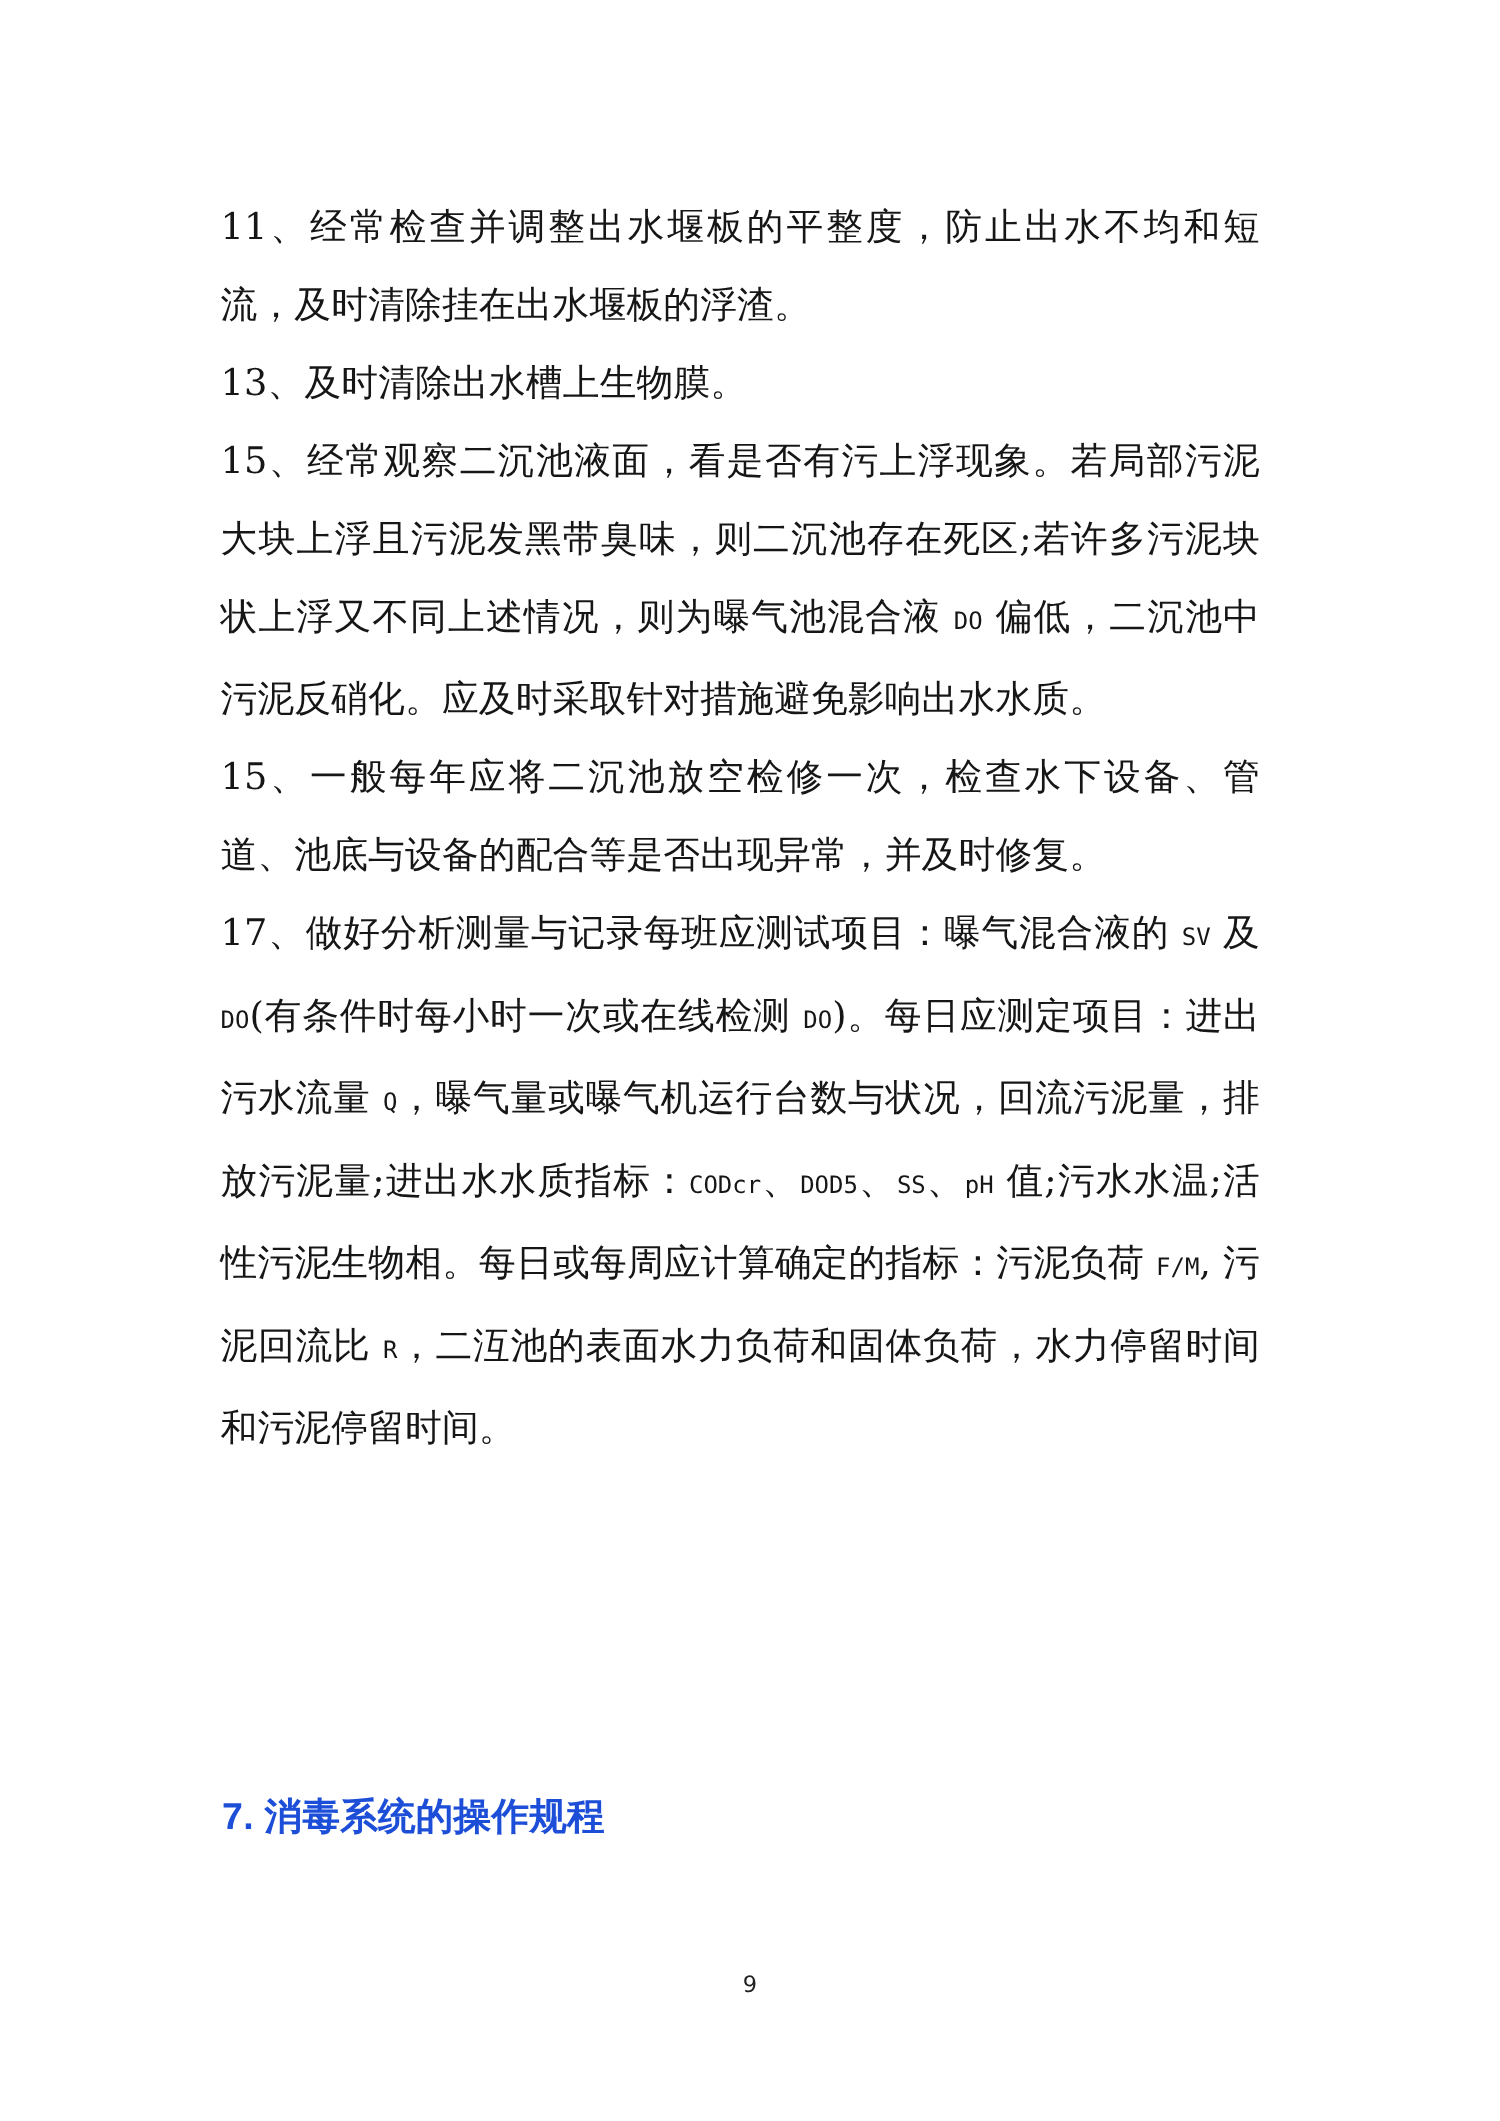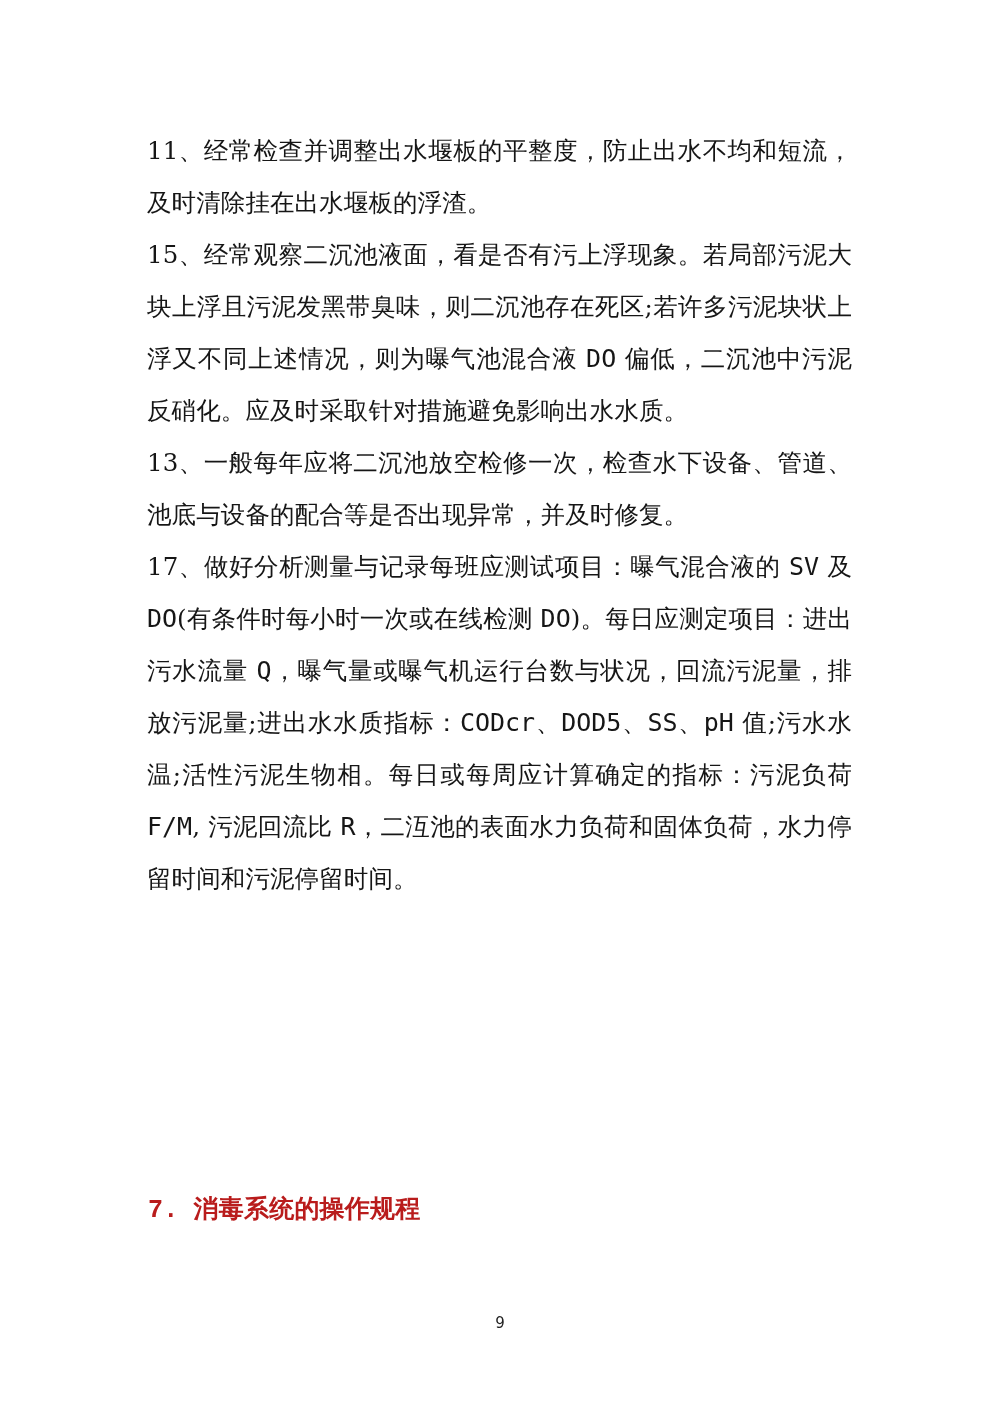--- a/index.html
+++ b/index.html
@@ -28,49 +28,49 @@
   }
 
   .content-body {
     position: absolute;
     left: 147px;
     top: 125px;
     width: 709px;
   }
 
   .para {
-    margin: 0 4px 0 0;
+    margin: 0 16px 0 0;
     font-size: 24.5px;
     line-height: 52px;
     text-align: justify;
     text-justify: inter-character;
     text-align-last: left;
     letter-spacing: 0.1px;
     word-break: break-all;
     color: #161616;
   }
 
   
   .lat {
     font-family: "DejaVu Sans Mono", "Liberation Mono", monospace;
-    font-size: 25px;
+    font-size: 16px;
     letter-spacing: 0px;
   }
 
   .section-heading {
     position: absolute;
     left: 148px;
     top: 1192px;
     width: 709px;
-    font-family: Liberation Mono, monospace;
+    font-family: Liberation Sans, sans-serif;
     font-weight: bold;
     font-size: 25px;
     line-height: 38px;
     letter-spacing: 0.2px;
-    color: #b91c1c;
+    color: #1d4ed8;
     white-space: nowrap;
   }
 
   .page-footer {
     position: absolute;
     left: 0;
     top: 1313px;
     width: 1000px;
     text-align: center;
   }
@@ -85,25 +85,26 @@
 </head>
 <body>
 
 <div class="page">
 
   <div class="content-body">
 
     <p class="para">11、经常检查并调整出水堰板的平整度，防止出水不均和短流，及时清除挂在出水堰板的浮渣。</p>
 
 
+    <p class="para">13、及时清除出水槽上生物膜。</p>
 
 
     <p class="para"><span>15、经常观察二沉池液面，看是否有污上浮现象。若局部污泥大块上浮且污泥发黑带臭味，则二沉池存在死区;若许多污泥块状上浮又不同上述情况，则为曝气池混合液 </span><span class="lat">DO</span><span> 偏低，二沉池中污泥反硝化。应及时采取针对措施避免影响出水水质。</span></p>
 
-    <p class="para">13、一般每年应将二沉池放空检修一次，检查水下设备、管道、池底与设备的配合等是否出现异常，并及时修复。</p>
+    <p class="para">15、一般每年应将二沉池放空检修一次，检查水下设备、管道、池底与设备的配合等是否出现异常，并及时修复。</p>
 
     <p class="para"><span>17、做好分析测量与记录每班应测试项目：曝气混合液的 </span><span class="lat">SV</span><span> 及 </span><span class="lat">DO</span><span>(有条件时每小时一次或在线检测 </span><span class="lat">DO</span><span>)。每日应测定项目：进出污水流量 </span><span class="lat">Q</span><span>，曝气量或曝气机运行台数与状况，回流污泥量，排放污泥量;进出水水质指标：</span><span class="lat">CODcr</span><span>、</span><span class="lat">DOD5</span><span>、</span><span class="lat">SS</span><span>、</span><span class="lat">pH</span><span> 值;污水水温;活性污泥生物相。每日或每周应计算确定的指标：污泥负荷 </span><span class="lat">F/M</span><span>, 污泥回流比 </span><span class="lat">R</span><span>，二沍池的表面水力负荷和固体负荷，水力停留时间和污泥停留时间。</span></p>
 
   </div>
 
   <div class="section-heading">7. 消毒系统的操作规程</div>
 
   <div class="page-footer">
     <span class="page-number">9</span>
   </div>

